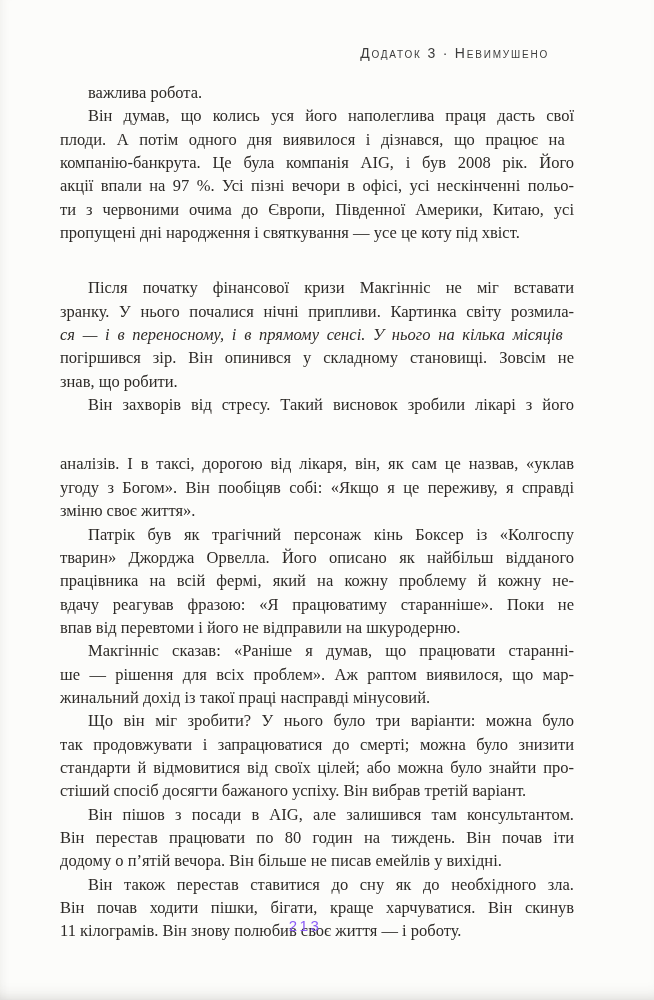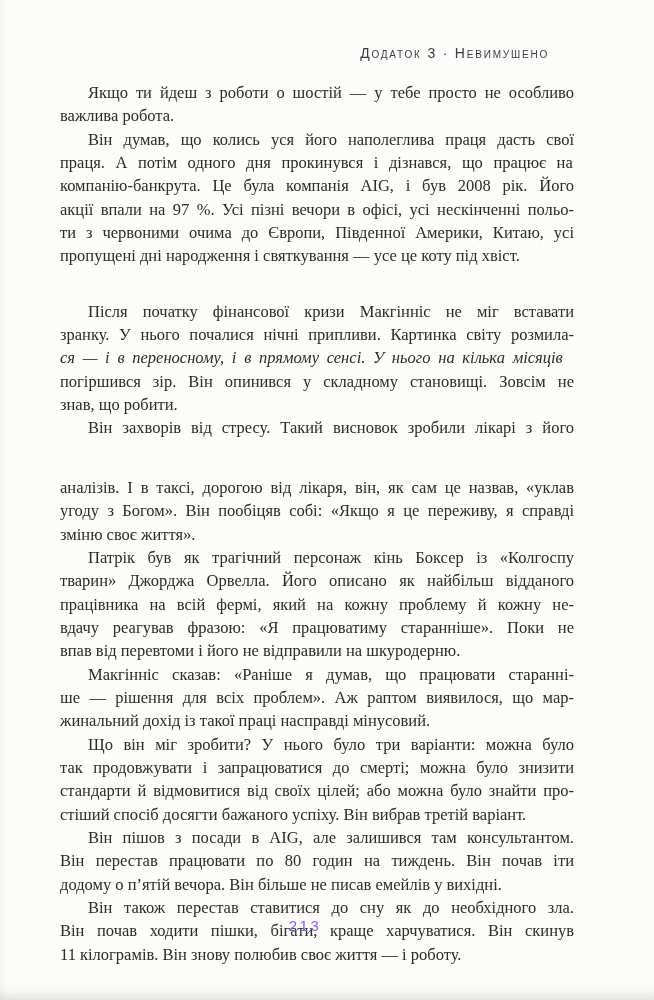--- a/index.html
+++ b/index.html
@@ -41,26 +41,25 @@
   }
 </style>
 </head>
 <body>
 
 <div class="page">
   <header class="running-head">Додаток 3 · Невимушено</header>
 
   <main class="text-block">
       <div class="para">
-        <div class="line" style="word-spacing: 3.8099px;"><span>Якщо ти йдеш з роботи о шостій — у тебе просто не особливо</span></div>
         <div class="line last"><span>важлива робота.</span></div>
       </div>
       <div class="para">
         <div class="line" style="word-spacing: 6.98264px;"><span>Він думав, що колись уся його наполеглива праця дасть свої</span></div>
-        <div class="line" style="word-spacing: 6.42812px;"><span>праця. А потім одного дня прокинувся і дізнався, що працює на</span></div>
+        <div class="line" style="word-spacing: 6.42812px;"><span>плоди. А потім одного дня виявилося і дізнався, що працює на</span></div>
         <div class="line" style="word-spacing: 7.64757px;"><span>компанію-банкрута. Це була компанія AIG, і був 2008 рік. Його</span></div>
         <div class="line" style="word-spacing: 3.26953px;"><span>акції впали на 97 %. Усі пізні вечори в офісі, усі нескінченні польо-</span></div>
         <div class="line" style="word-spacing: 5.81771px;"><span>ти з червоними очима до Європи, Південної Америки, Китаю, усі</span></div>
         <div class="line last"><span>пропущені дні народження і святкування — усе це коту під хвіст.</span></div>
       </div>
       <div class="para">
         <div class="line" style="word-spacing: 10.9219px; margin-top: 32px;"><span>Після початку фінансової кризи Макгінніс не міг вставати</span></div>
         <div class="line" style="word-spacing: 5.55469px;"><span>зранку. У нього почалися нічні припливи. Картинка світу розмила-</span></div>
         <div class="line" style="word-spacing: 3.58774px; font-style: italic;"><span>ся — і в переносному, і в прямому сенсі. У нього на кілька місяців</span></div>
         <div class="line" style="word-spacing: 7.90039px;"><span>погіршився зір. Він опинився у складному становищі. Зовсім не</span></div>

